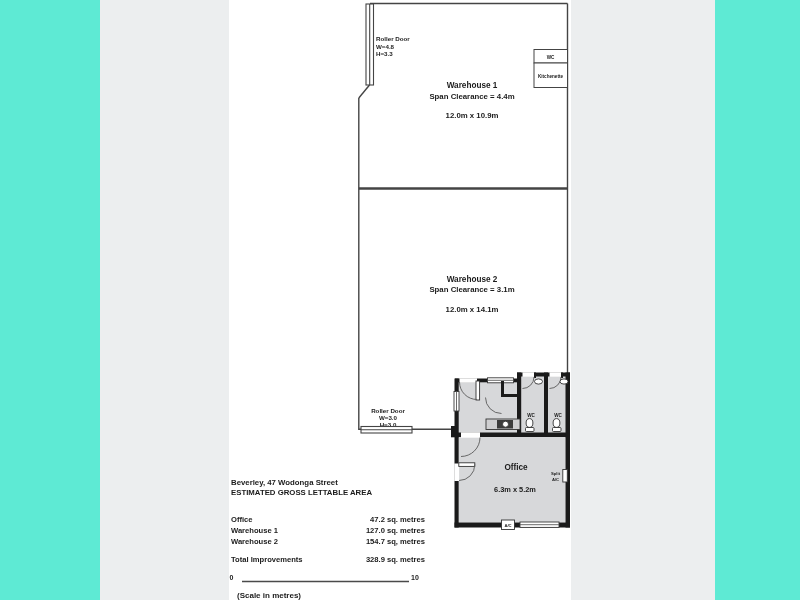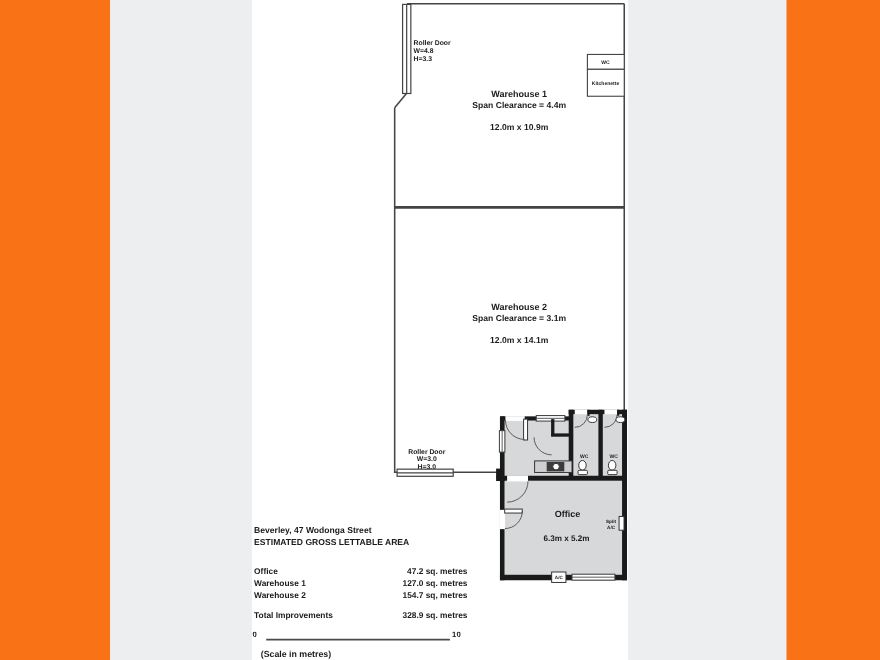--- a/index.html
+++ b/index.html
@@ -1,16 +1,16 @@
 <!DOCTYPE html>
 <html><head>
 <meta charset="utf-8">
 <style>
   html,body{margin:0;padding:0;}
-  .stage{position:relative;width:800px;height:600px;background:#f97316;overflow:hidden;
+  .stage{position:relative;width:800px;height:600px;background:#5eead4;overflow:hidden;
          font-family:"Liberation Sans",sans-serif;}
   .panel{position:absolute;left:100px;top:0;width:615px;height:600px;background:#eceeef;}
   .paper{position:absolute;left:229px;top:0;width:342px;height:600px;background:#ffffff;}
   svg{position:absolute;left:0;top:0;}
   .t{font-family:"Liberation Sans",sans-serif;font-weight:bold;fill:#1b1b1b;}
   .thin{stroke:#444;stroke-width:1.4;fill:none;}
   .thin2{stroke:#444;stroke-width:1.1;}
   .arc{stroke:#5a5a5a;stroke-width:0.9;fill:none;}
   .wall{fill:#1a1a1a;}
   .fix{fill:#ffffff;stroke:#333;stroke-width:0.9;}

